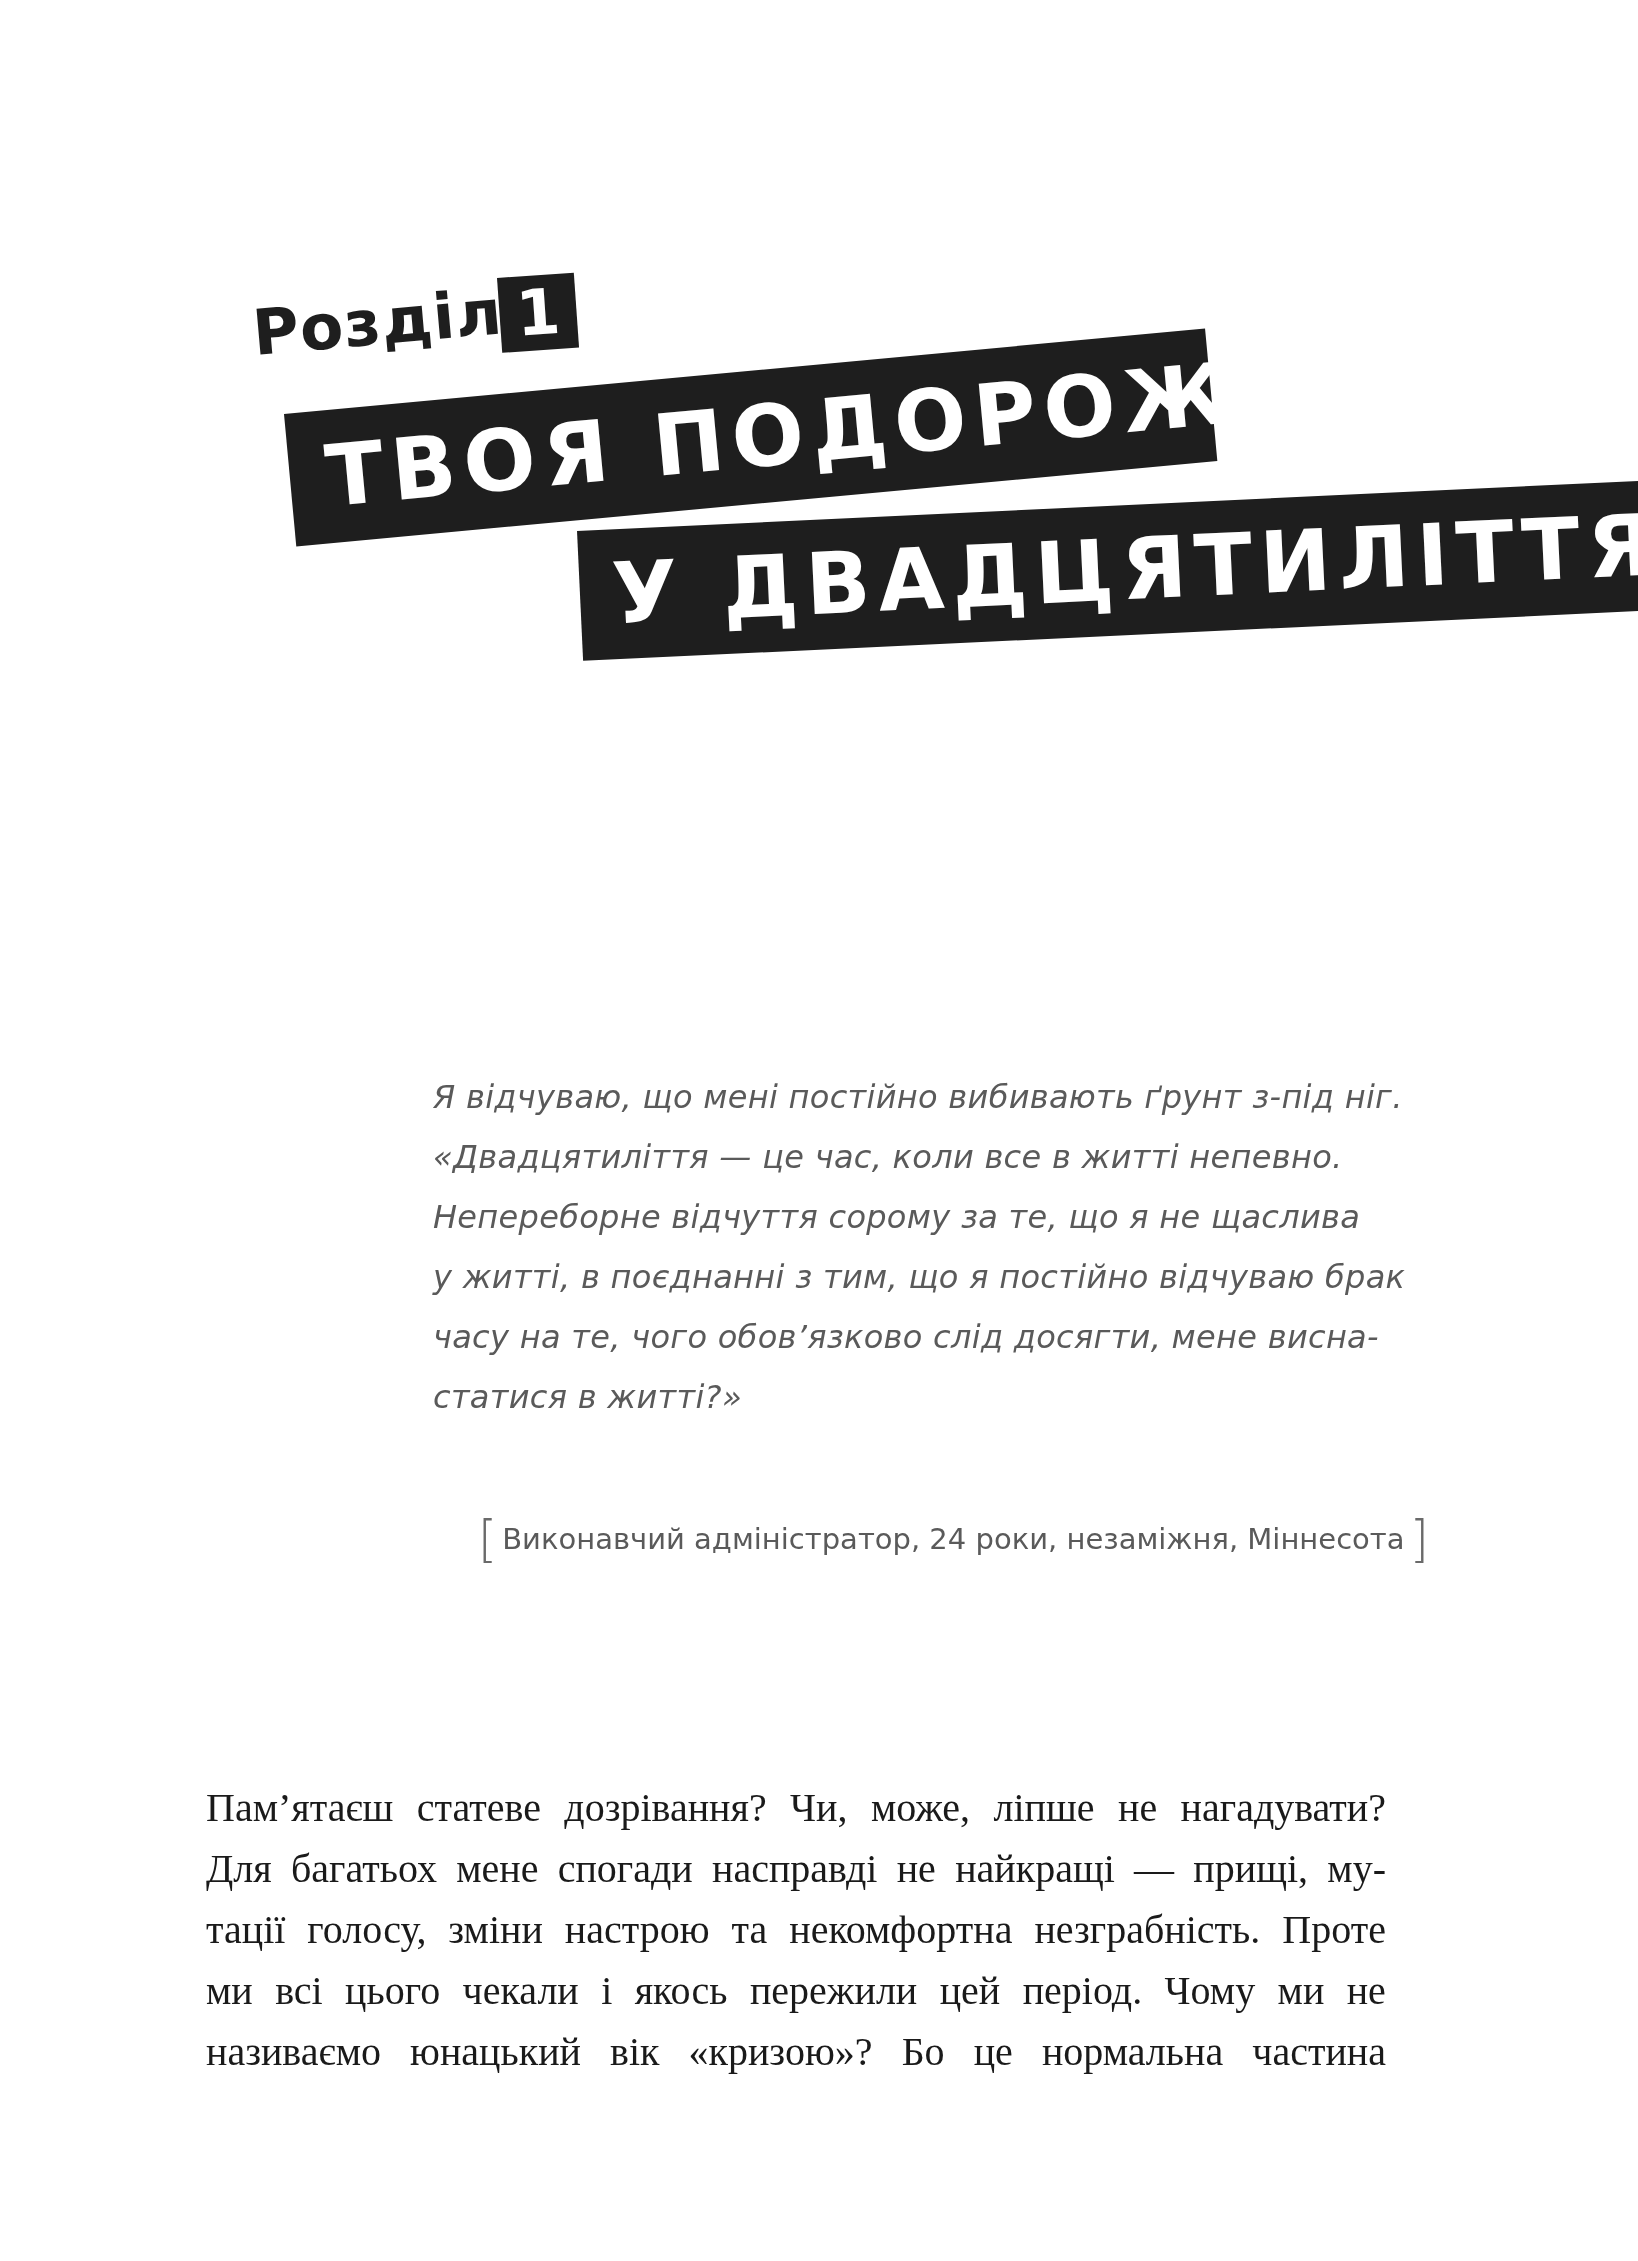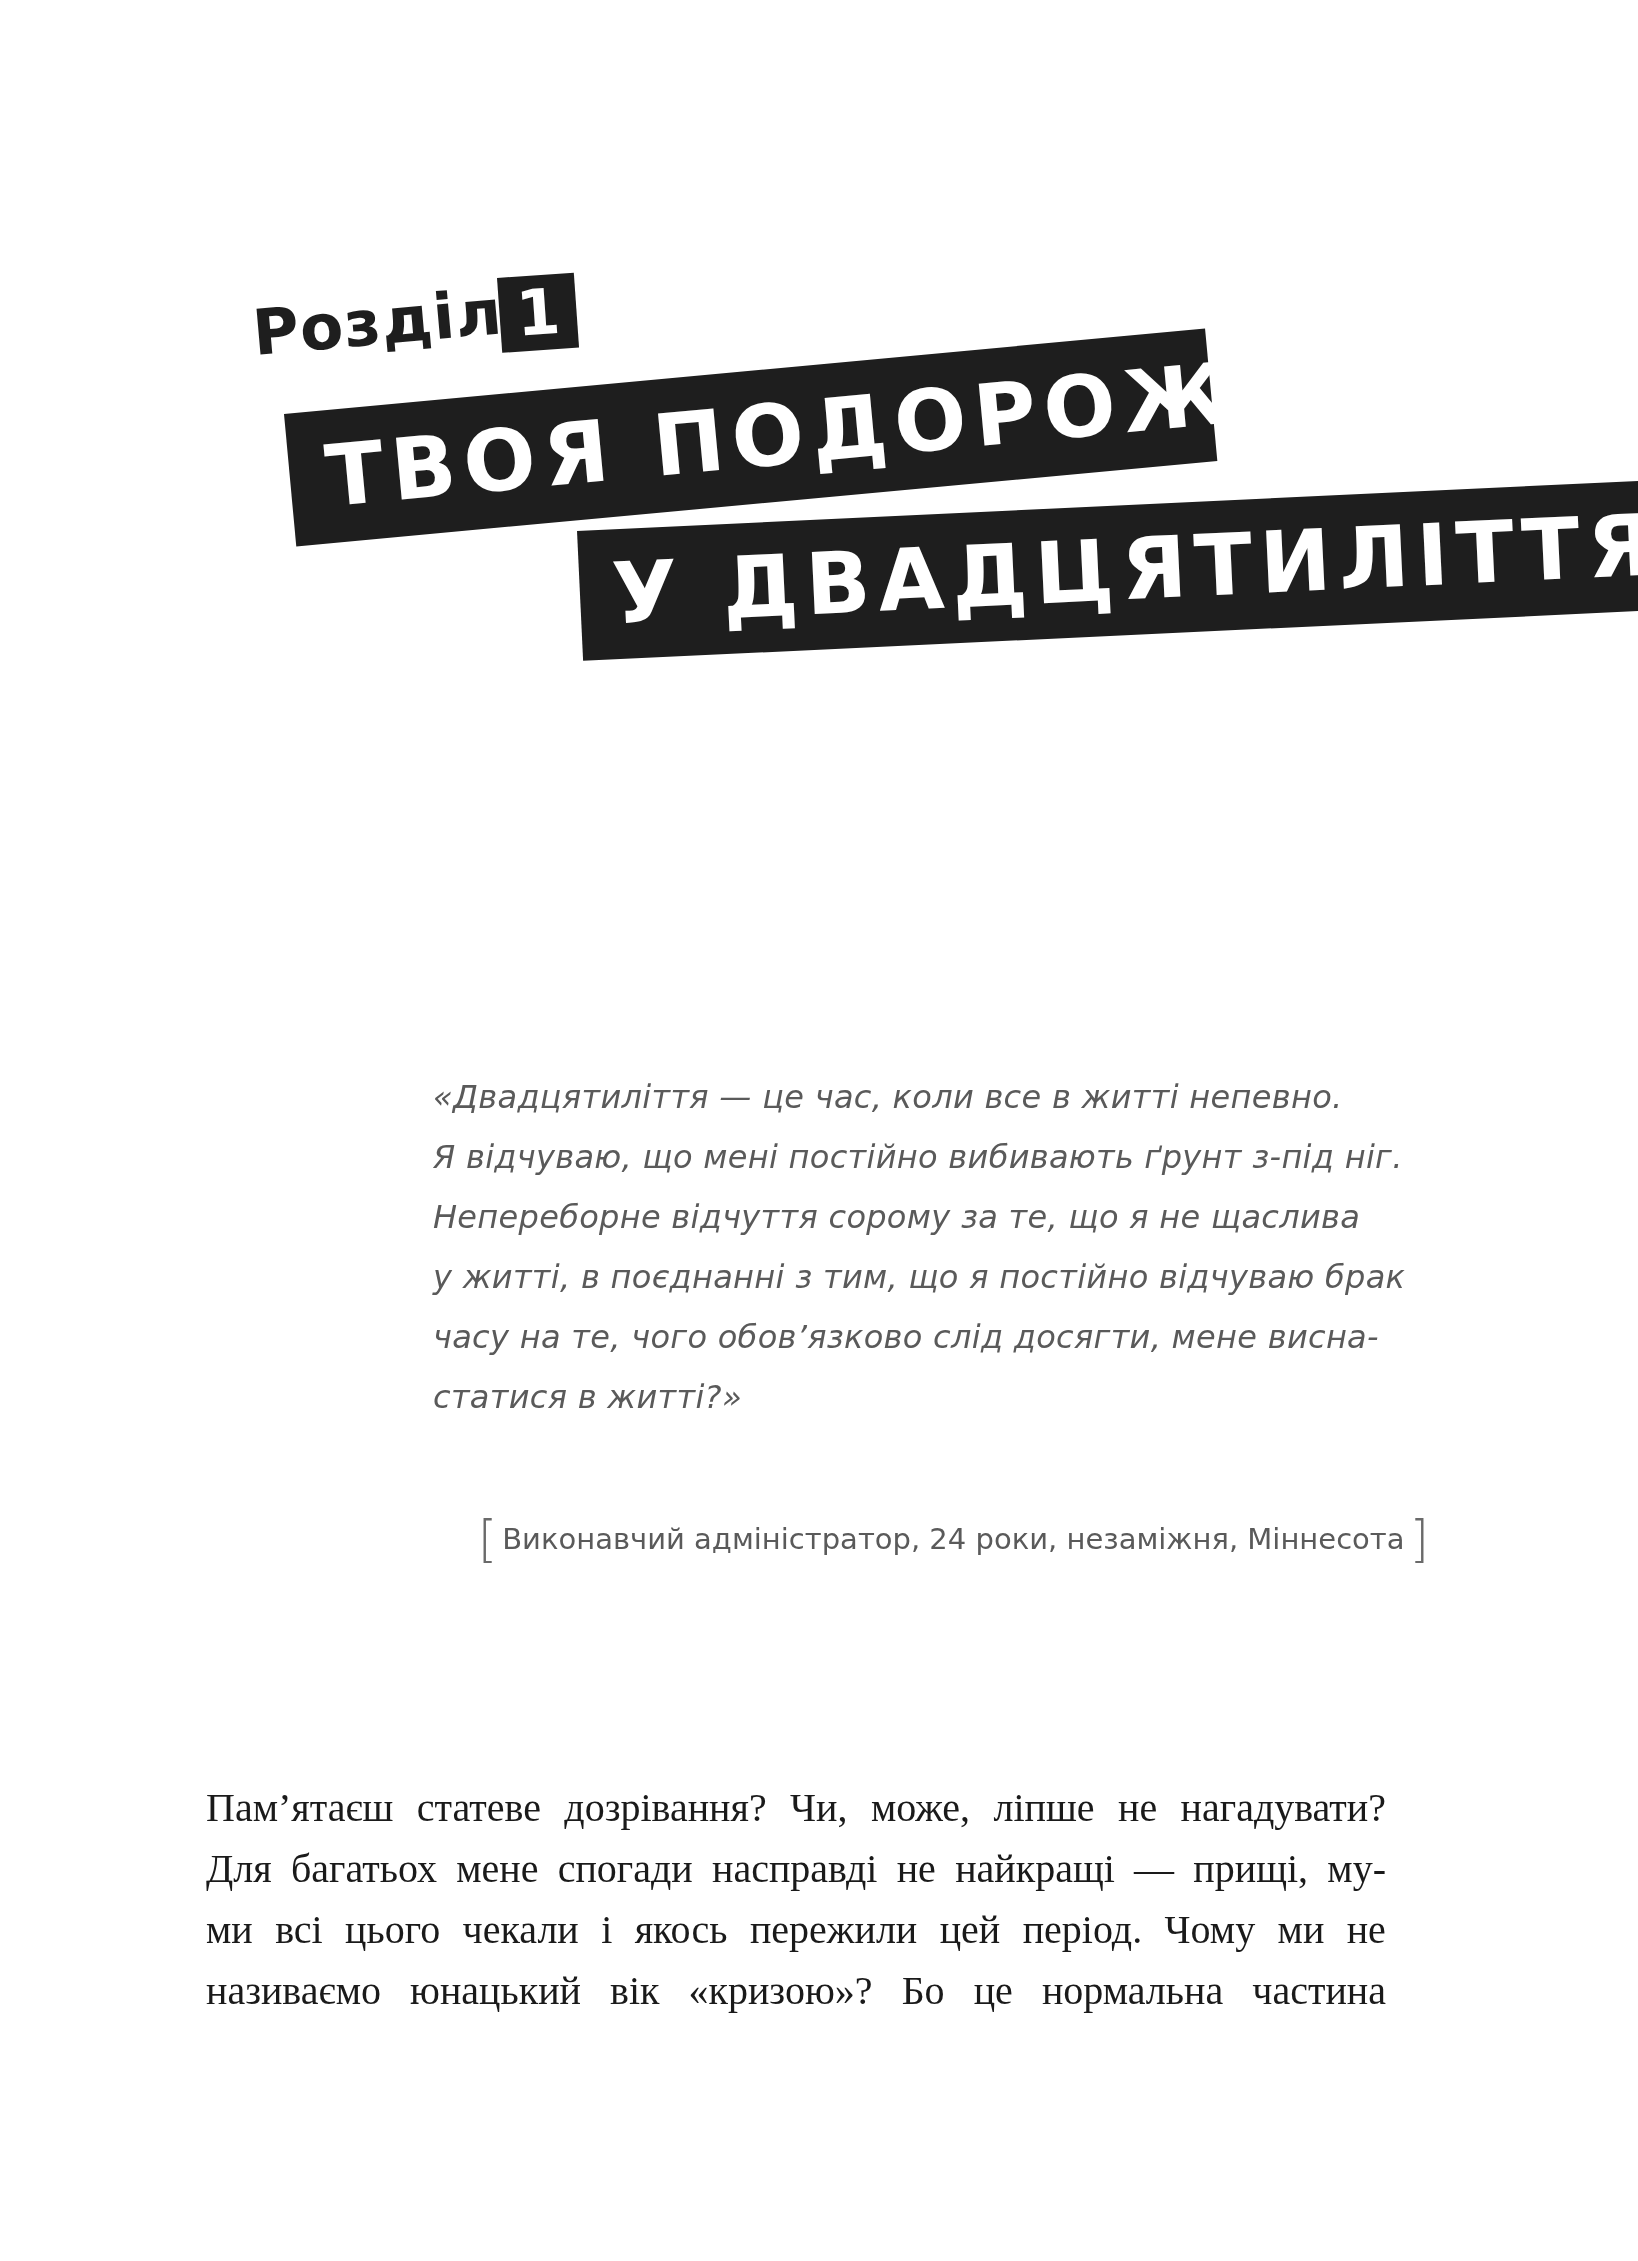--- a/index.html
+++ b/index.html
@@ -155,22 +155,22 @@
 
 <div class="page">
 
   <div class="chapter-label">Розділ</div>
   <div class="chapter-number">1</div>
 
   <div class="band band-1">ТВОЯ ПОДОРОЖ</div>
   <div class="band band-2">У ДВАДЦЯТИЛІТТЯ</div>
 
   <div class="epigraph">
+    <div class="epigraph-line">Я відчуваю, що мені постійно вибивають ґрунт з-під ніг.</div>
     <div class="epigraph-line">«Двадцятиліття — це час, коли все в житті непевно.</div>
-    <div class="epigraph-line">Я відчуваю, що мені постійно вибивають ґрунт з-під ніг.</div>
     <div class="epigraph-line">Непереборне відчуття сорому за те, що я не щаслива</div>
     <div class="epigraph-line">у житті, в поєднанні з тим, що я постійно відчуваю брак</div>
     <div class="epigraph-line">часу на те, чого обов’язково слід досягти, мене висна-</div>
     <div class="epigraph-line">статися в житті?»</div>
   </div>
 
   <div class="attribution">
     <span class="bracket">[</span>
     <span class="attribution-text">Виконавчий адміністратор, 24 роки, незаміжня, Міннесота</span>
     <span class="bracket">]</span>
@@ -191,20 +191,30 @@
         <span class="w">Для</span>
         <span class="w">багатьох</span>
         <span class="w">мене</span>
         <span class="w">спогади</span>
         <span class="w">насправді</span>
         <span class="w">не</span>
         <span class="w">найкращі</span>
         <span class="w">—</span>
         <span class="w">прищі,</span>
         <span class="w">му-</span>
+      </div>
+    <div class="body-line">
+        <span class="w">тації</span>
+        <span class="w">голосу,</span>
+        <span class="w">зміни</span>
+        <span class="w">настрою</span>
+        <span class="w">та</span>
+        <span class="w">некомфортна</span>
+        <span class="w">незграбність.</span>
+        <span class="w">Проте</span>
       </div>
     <div class="body-line">
         <span class="w">ми</span>
         <span class="w">всі</span>
         <span class="w">цього</span>
         <span class="w">чекали</span>
         <span class="w">і</span>
         <span class="w">якось</span>
         <span class="w">пережили</span>
         <span class="w">цей</span>

